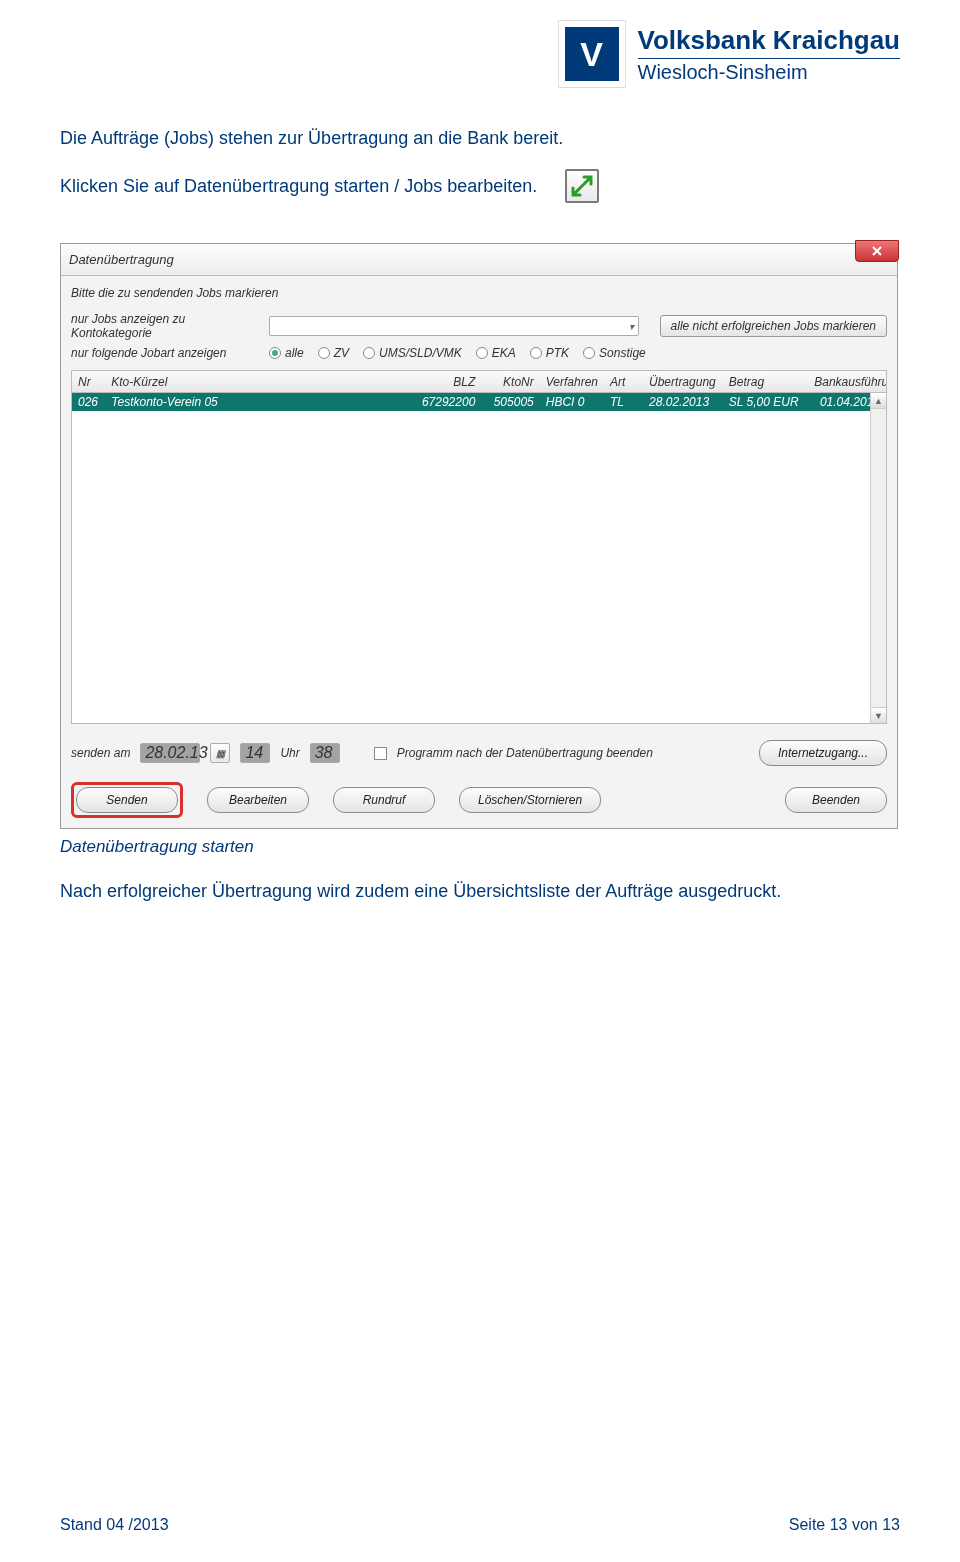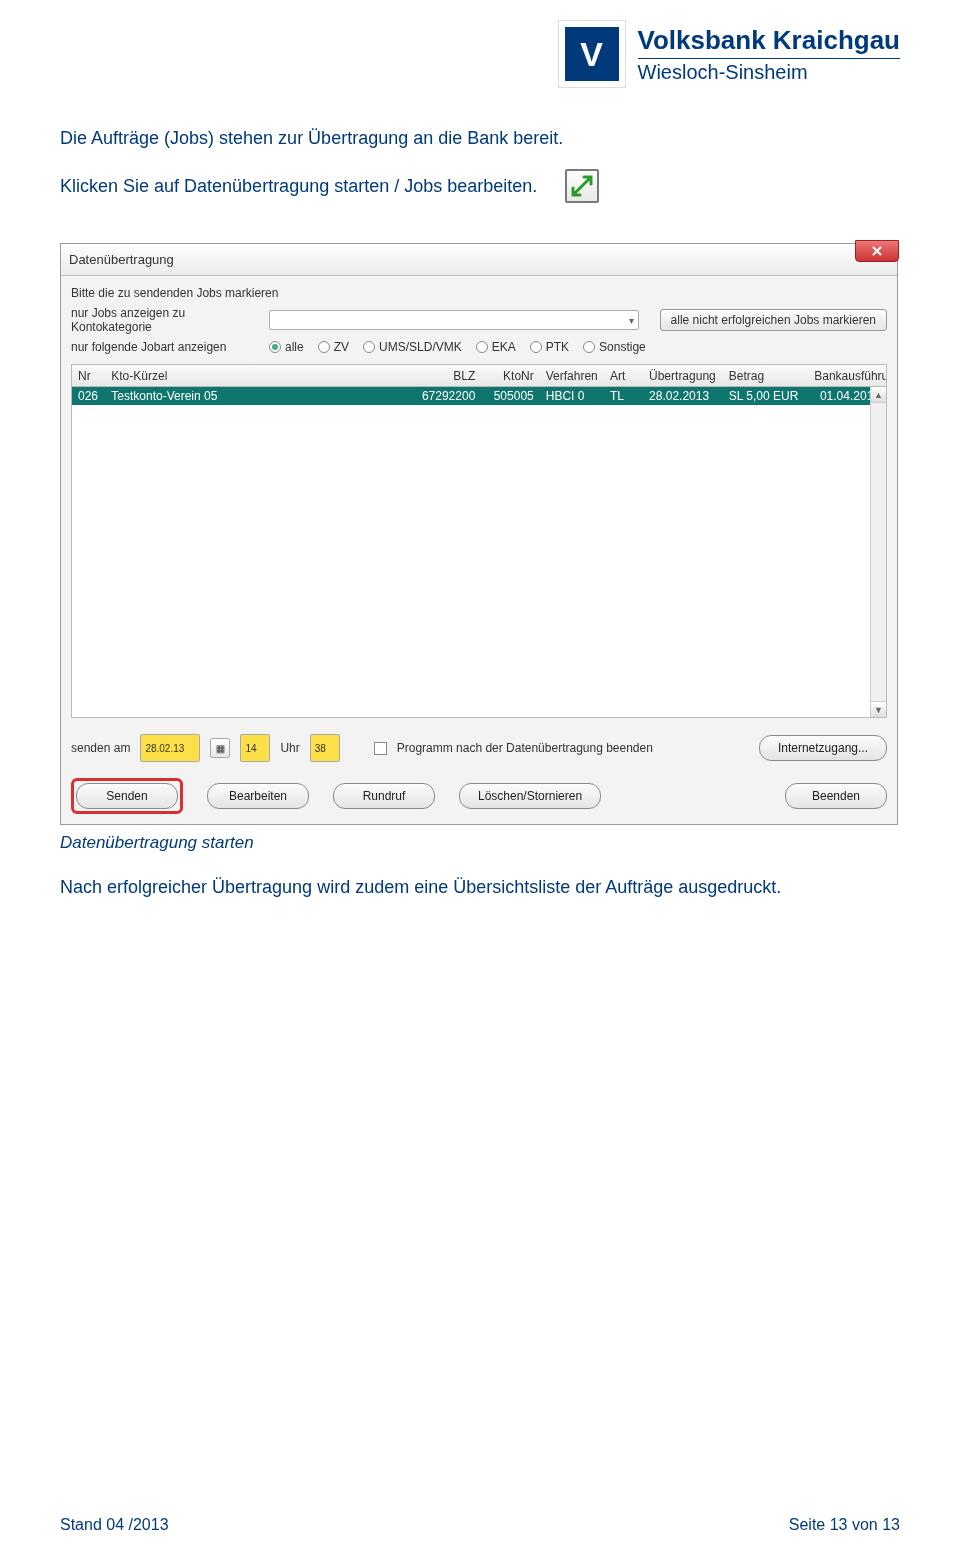--- a/index.html
+++ b/index.html
@@ -79,20 +79,21 @@
   .start-icon svg { position:absolute; top:3px; left:3px;}
   .dialog {
     width: 838px;
     margin: 40px 0 0 0;
     border: 1px solid #9a9a9a;
     background: #f3f3f3;
     position: relative;
     font-family: "Segoe UI", Tahoma, sans-serif;
     font-size: 12px;
     color: #333;
+    font-style: italic;
   }
   .dialog-title {
     height: 32px;
     background: linear-gradient(#fdfdfd,#ececec);
     border-bottom: 1px solid #bbb;
     display: flex;
     align-items: center;
     padding: 0 8px;
     position: relative;
   }
@@ -104,21 +105,21 @@
     background: linear-gradient(#e77,#c33);
     border: 1px solid #922;
     border-radius: 0 0 4px 4px;
     display:flex; align-items:center; justify-content:center;
   }
   .close-btn svg { width:12px; height:12px;}
   .dlg-body {
     padding: 10px 10px 8px 10px;
     background: #f3f3f3;
   }
-  .prompt-line { margin-bottom: 6px; color:#333;}
+  .prompt-line { margin-bottom: 12px; color:#333;}
   .filter-row {
     display: flex;
     align-items: center;
     gap: 8px;
     margin-bottom: 6px;
   }
   .filter-label { width: 190px; color:#333;}
   .combo {
     width: 370px;
     height: 20px;
@@ -164,21 +165,21 @@
   .tbody { height: 330px; background:#fff; position:relative;}
   .trow { display:flex; height:18px; align-items:center; font-size:12px;}
   .trow.sel { background:#0f766e; color:#fff;}
   .bottom-bar {
     padding: 8px 10px 10px 10px;
     display:flex;
     align-items:center;
     gap:10px;
     flex-wrap:wrap;
   }
-  .field-sm { width:60px;height:28px;background:#fde047;border:1px solid #aaa;border-radius:2px;padding:0 4px;font-size:10px;display:flex;align-items:center;}
+  .field-sm { width:60px;height:20px;background:#a3a3a3;border:1px solid #aaa;border-radius:2px;padding:0 4px;font-size:16px;display:flex;align-items:center;}
   .field-tiny{width:30px;}
   .cal-btn{width:20px;height:20px;border:1px solid #aaa;border-radius:2px;background:linear-gradient(#fff,#e8e8e8);display:flex;align-items:center;justify-content:center;font-size:10px;}
   .cb {width:13px;height:13px;border:1px solid #888;background:#fff;}
   .btn-row{display:flex;gap:24px;padding:6px 10px 10px 10px;align-items:center;}
   .winbtn{
     height:26px;padding:0 18px;
     background:linear-gradient(#fcfcfc,#e4e4e4);
     border:1px solid #8a8a8a;border-radius:12px;
     font-size:12px;color:#222;
     display:flex;align-items:center;

